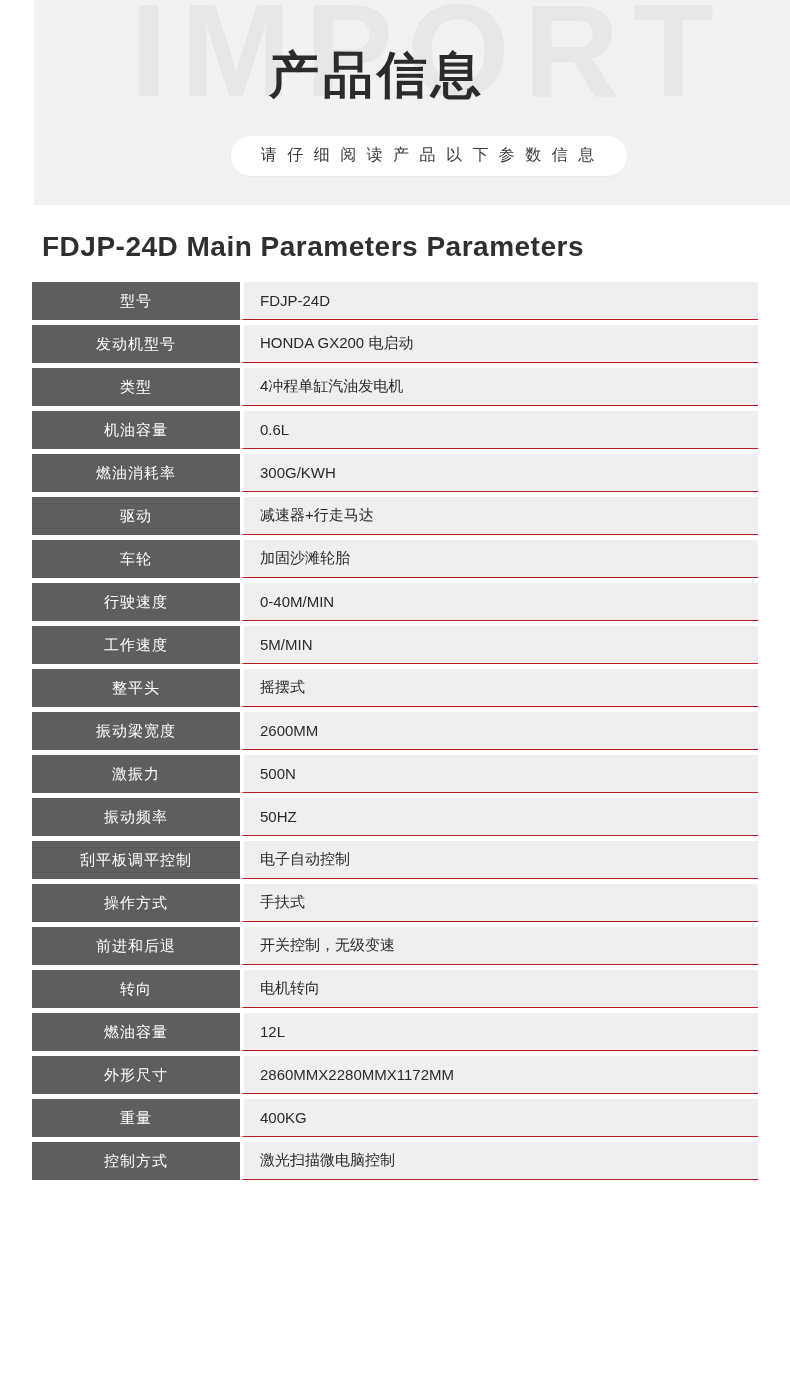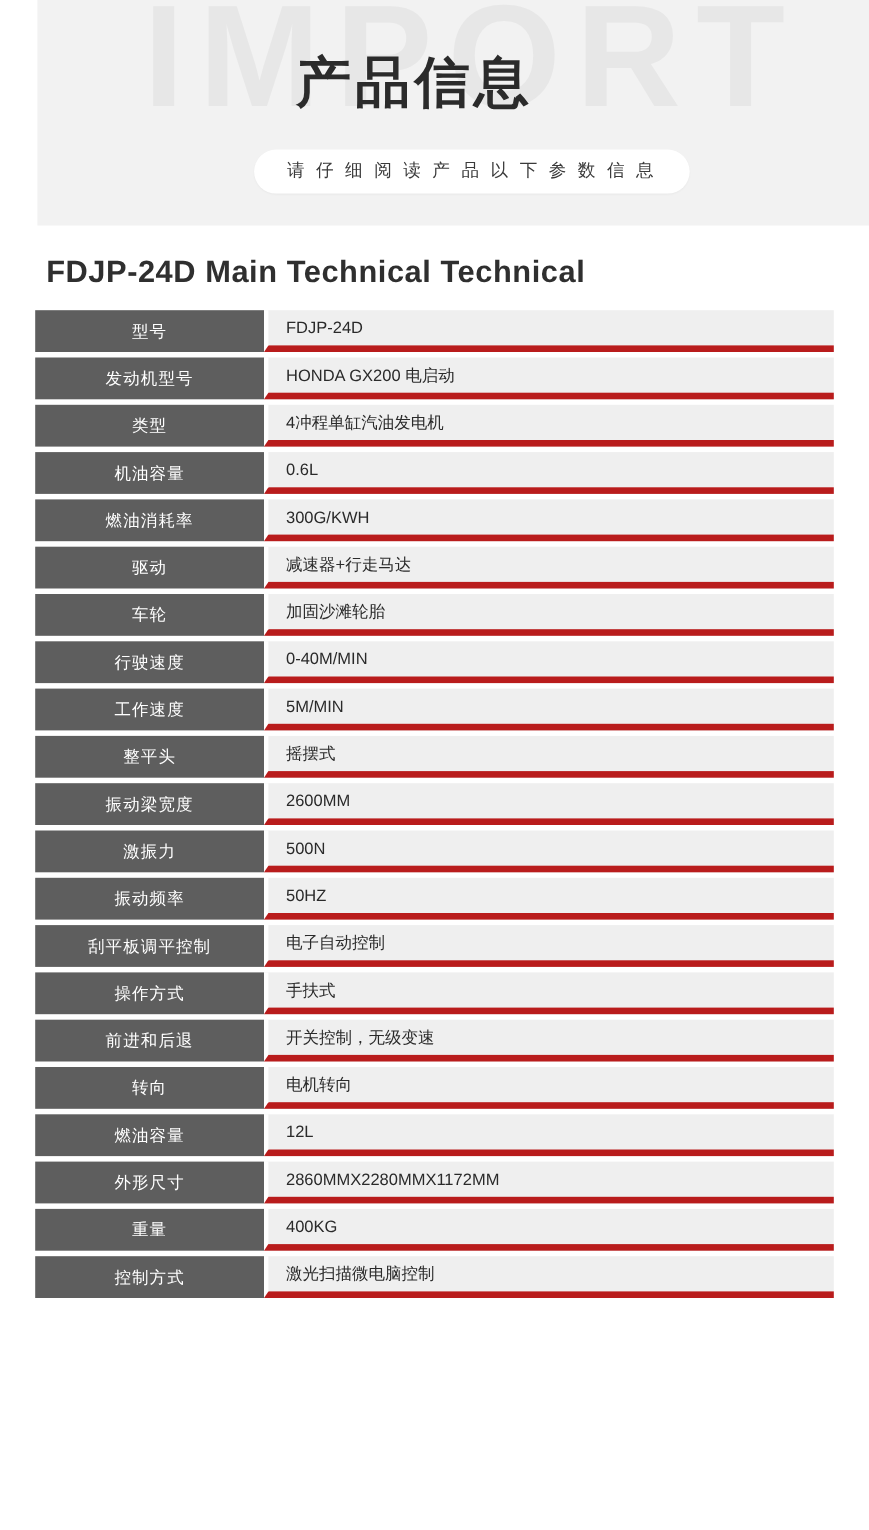--- a/index.html
+++ b/index.html
@@ -97,35 +97,35 @@
     text-align: center;
     letter-spacing: 1px;
   }
   td.v {
     background: #efefef;
     color: #2a2a2a;
     padding-left: 16px;
     border-left: 4px solid #ffffff;
   }
   
-  tr.row td.v { border-bottom: 6px solid #b91c1c; }
+  tr.row td.v { border-bottom: 1px solid #b91c1c; }
 </style>
 </head>
 <body>
 
 <div class="banner">
   <div class="banner-ghost">IMPORT</div>
   <div class="banner-title">产品信息</div>
   <div class="banner-sub-wrap">
     <span class="banner-sub">请 仔 细 阅 读 产 品 以 下 参 数 信 息</span>
   </div>
 </div>
 
 <div class="spec">
-  <div class="spec-title">FDJP-24D Main Technical Technical</div>
+  <div class="spec-title">FDJP-24D Main Parameters Parameters</div>
 
   <table class="spec-table">
     <tbody>
       <tr class="row">
         <td class="k">型号</td>
         <td class="v">FDJP-24D</td>
       </tr>
       <tr class="row">
         <td class="k">发动机型号</td>
         <td class="v">HONDA GX200 电启动</td>

